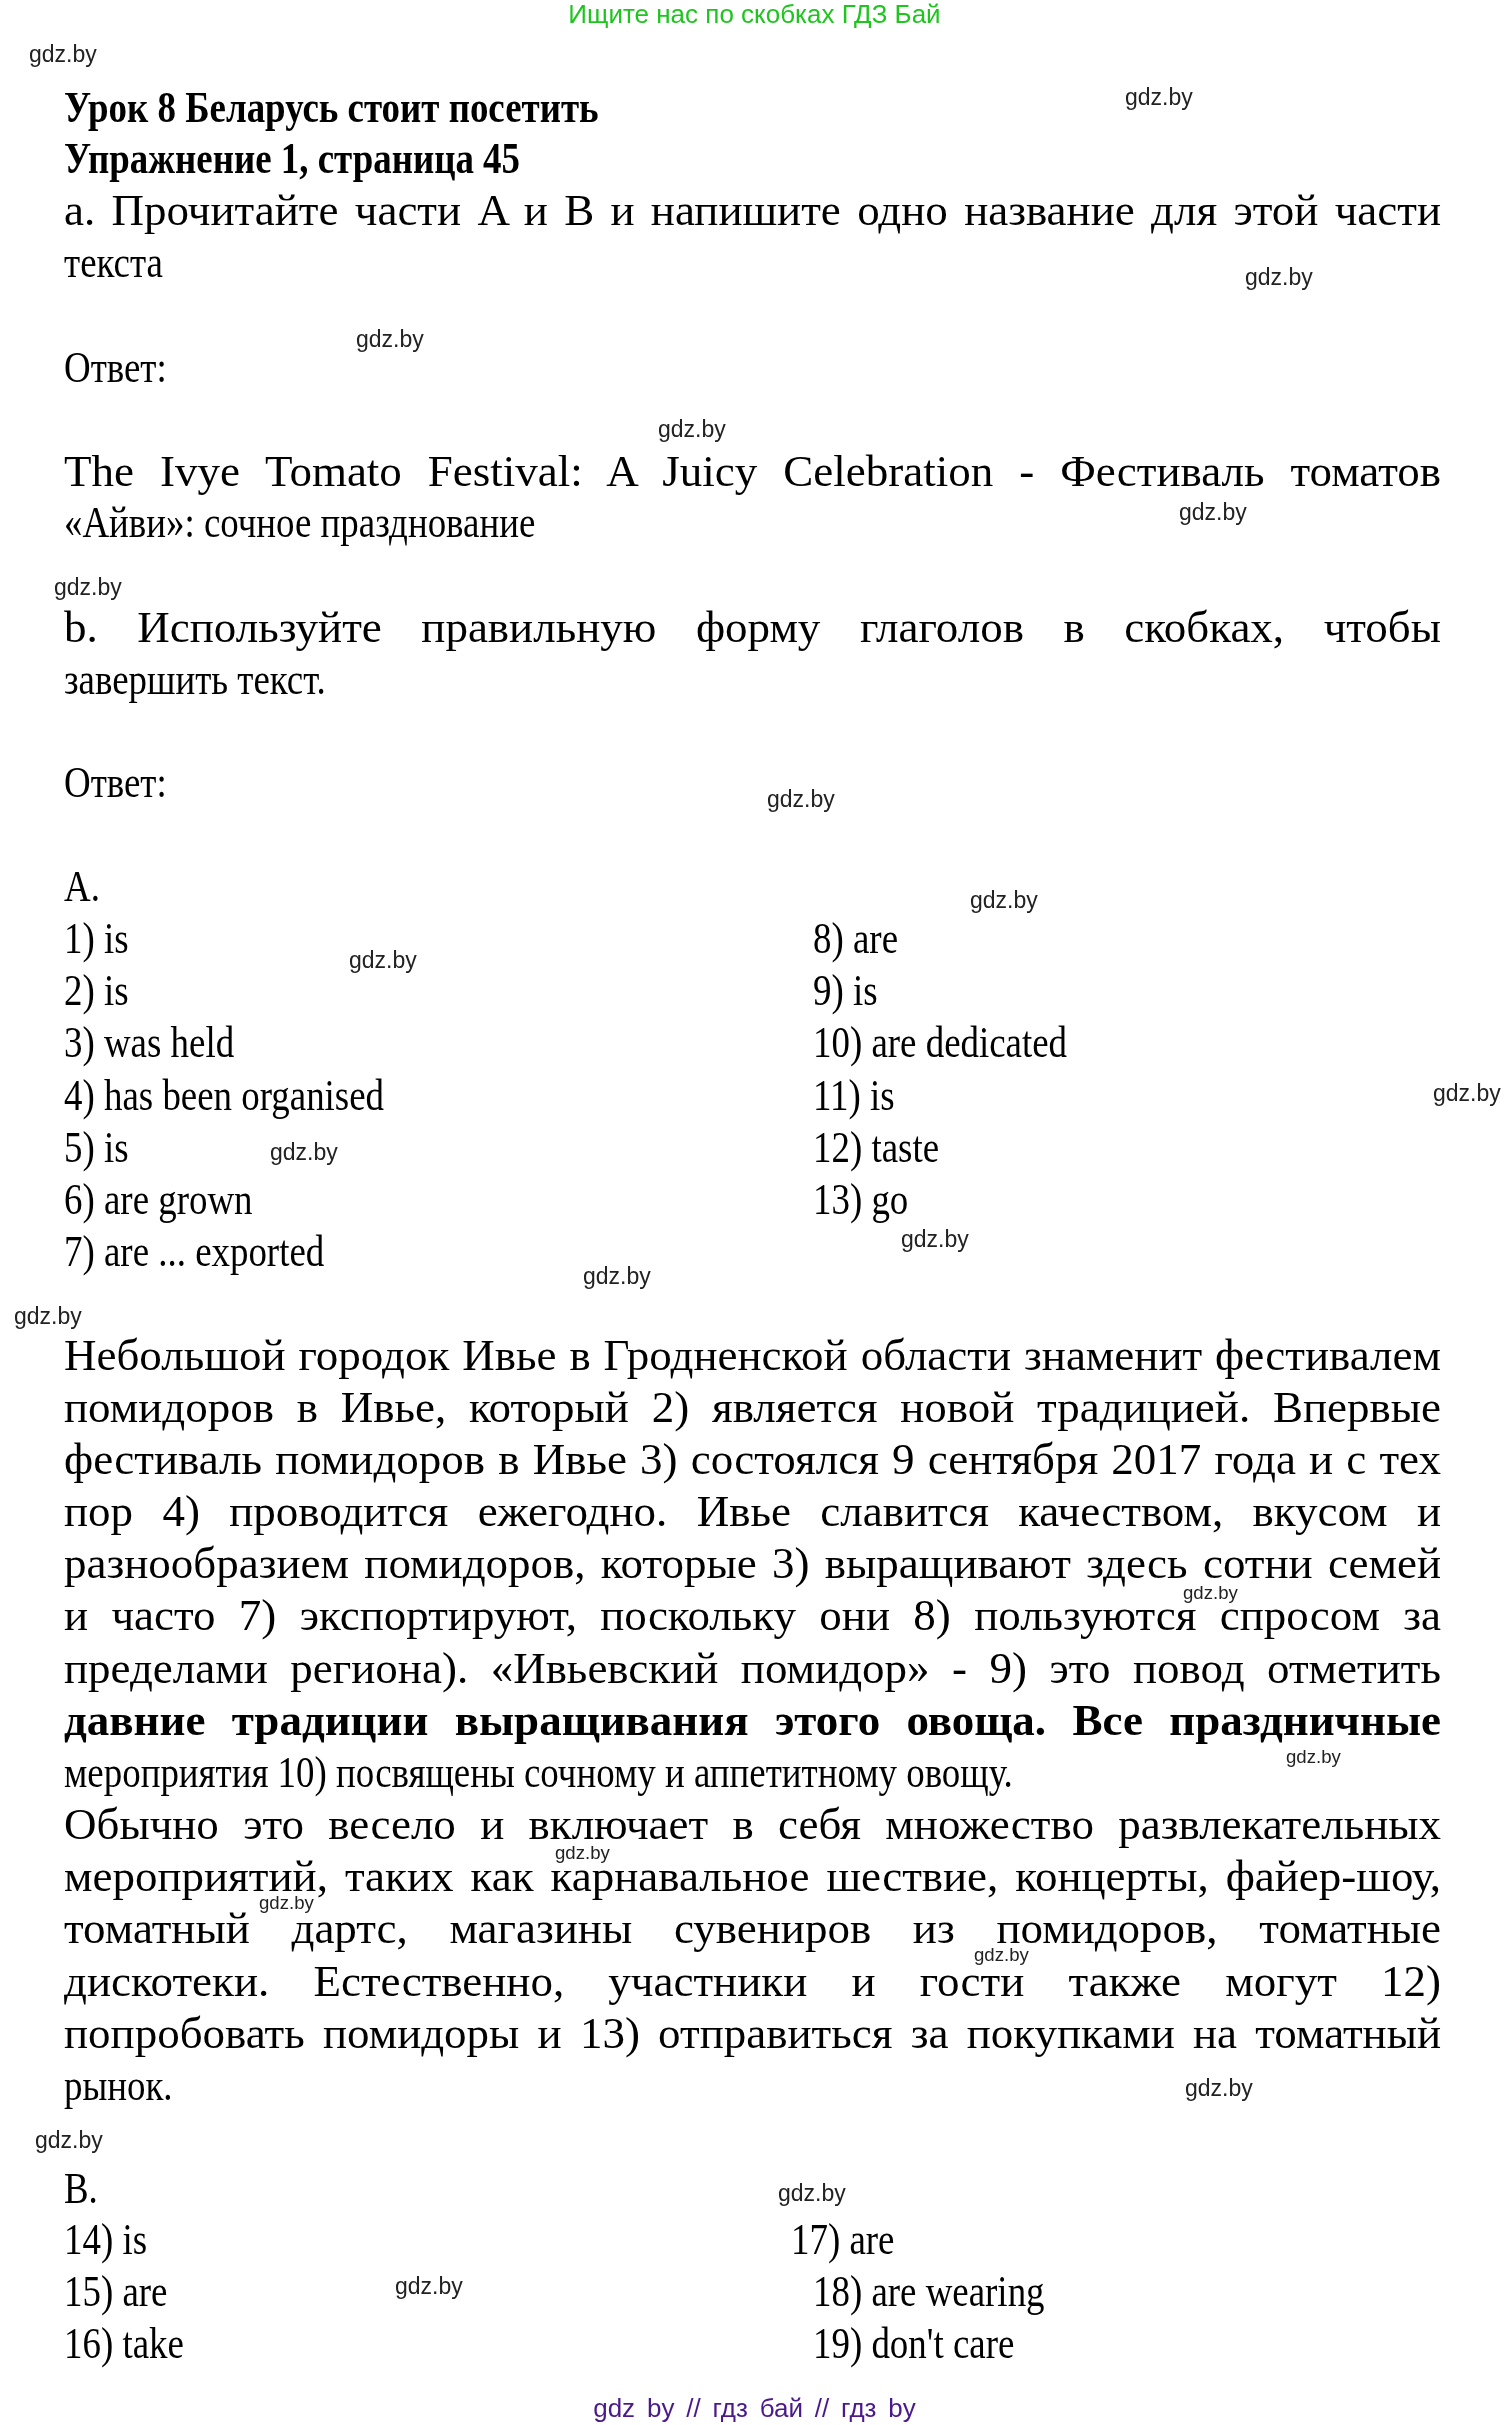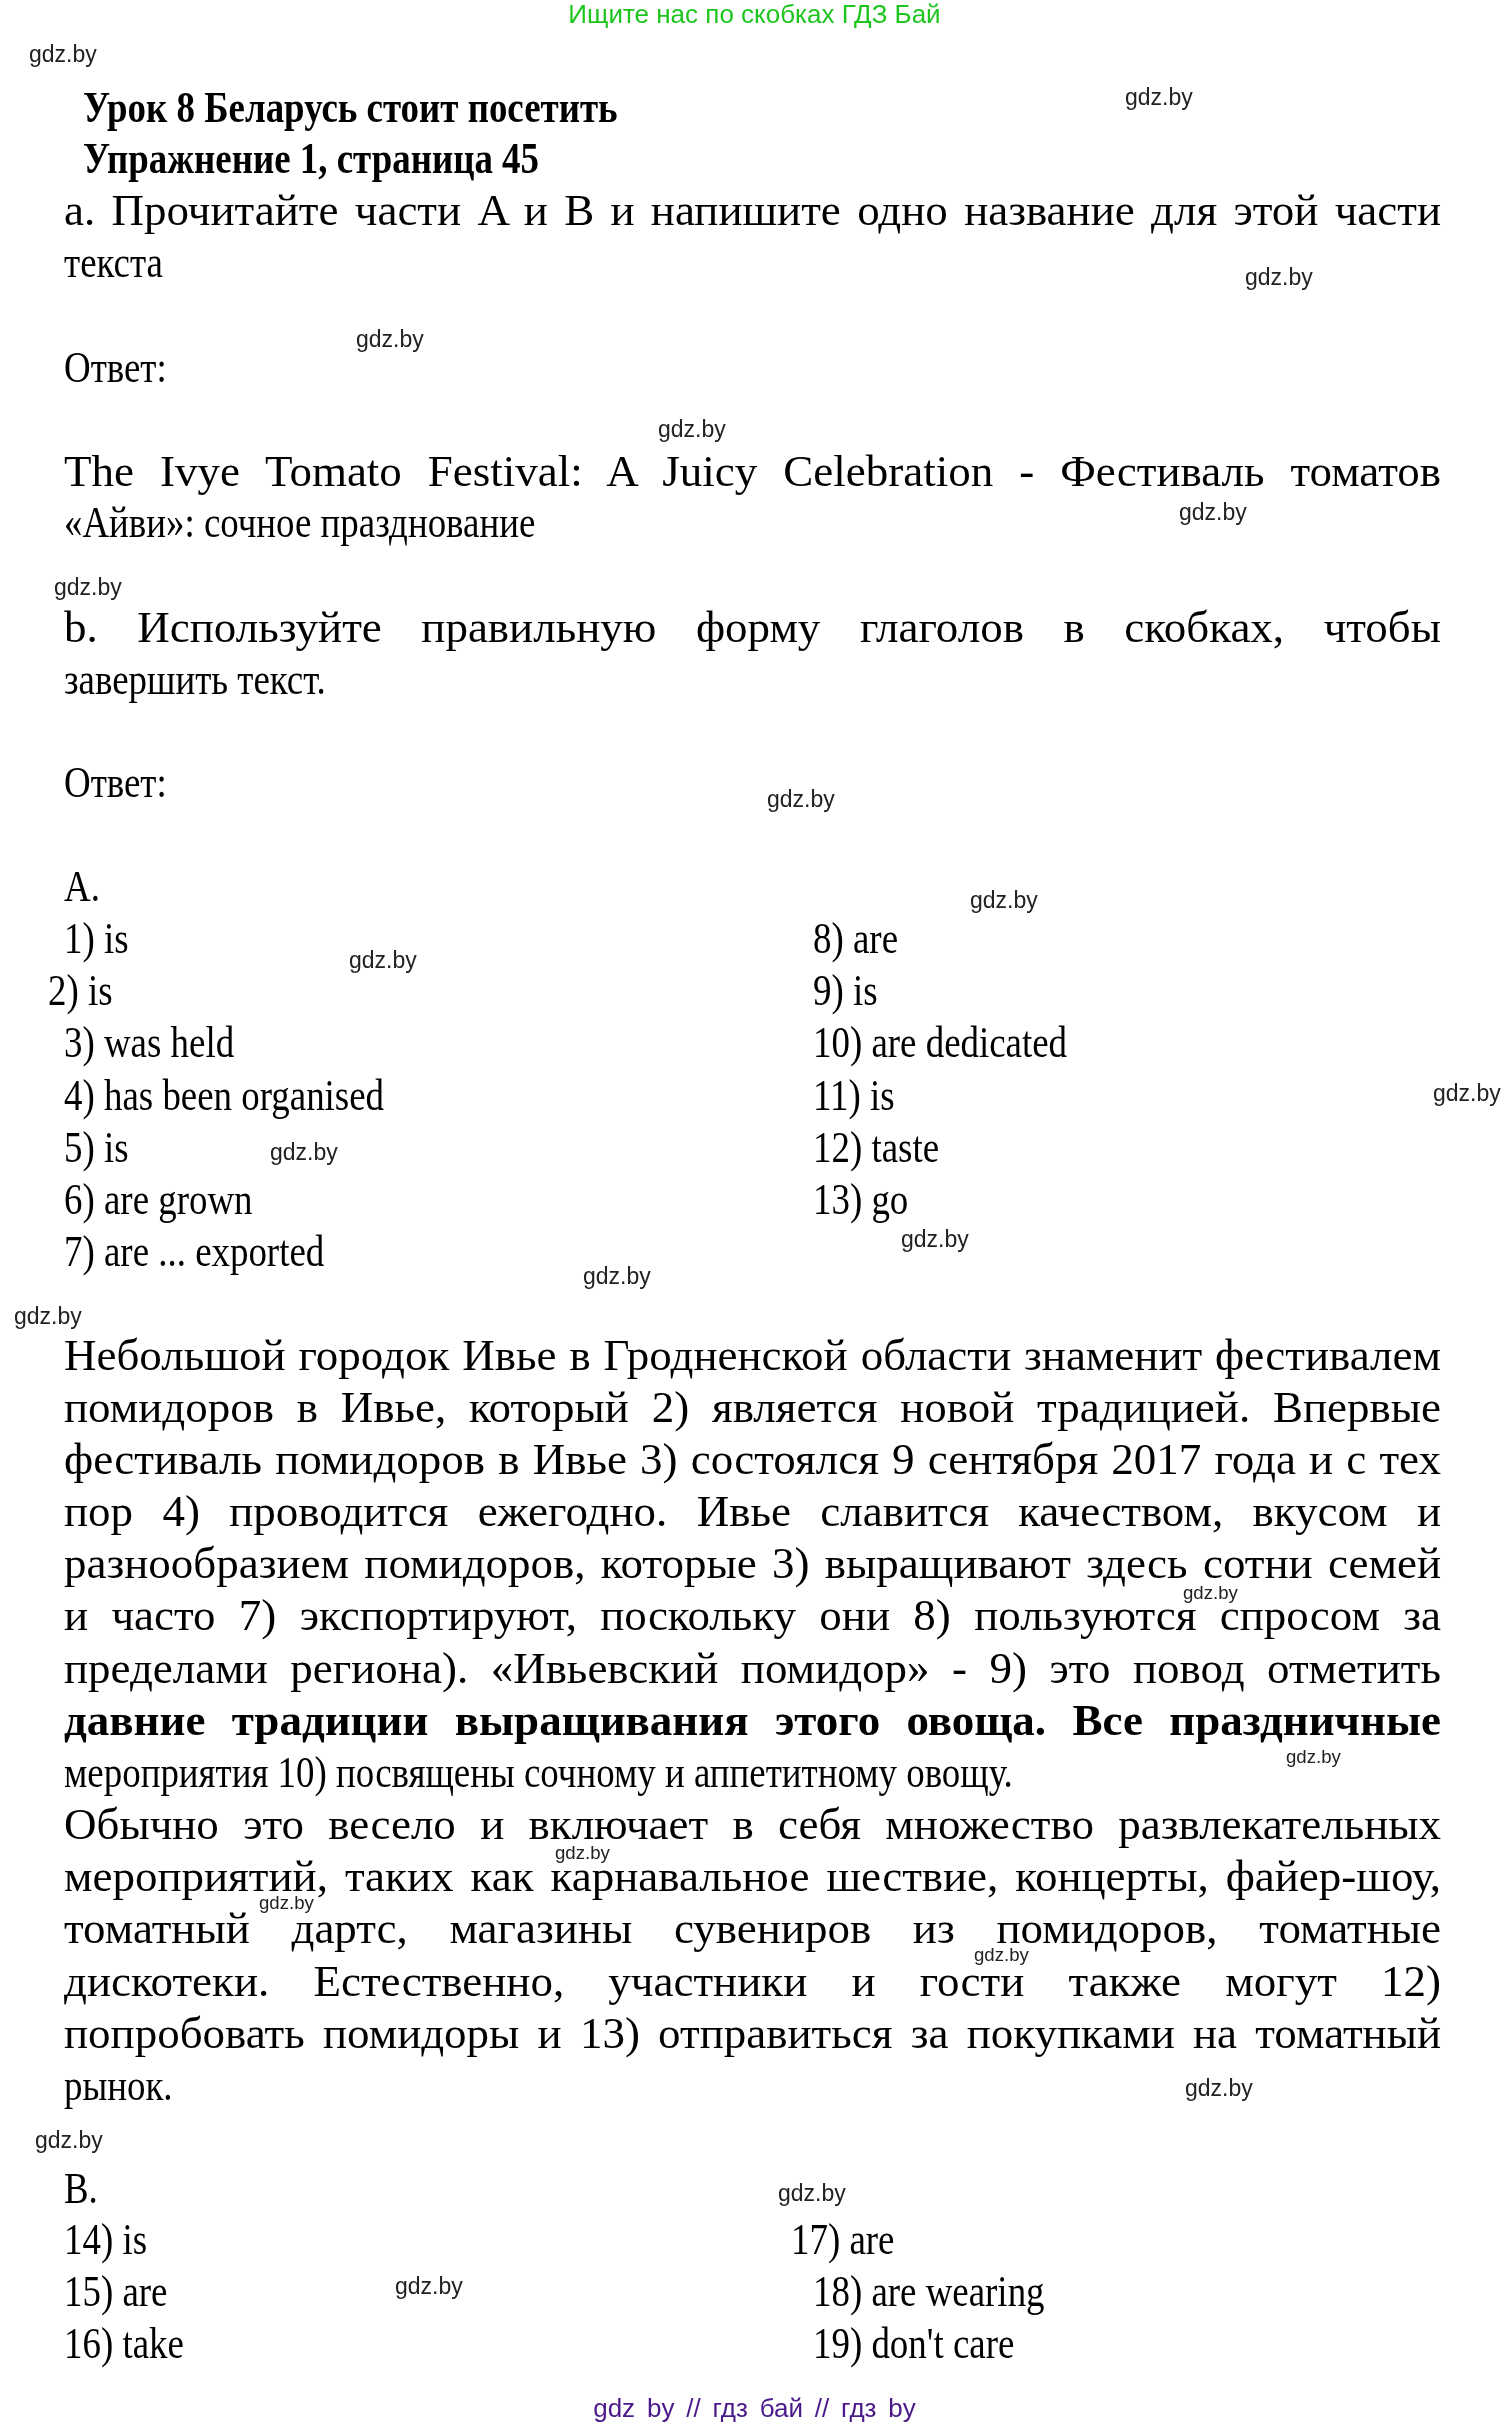--- a/index.html
+++ b/index.html
@@ -3,21 +3,21 @@
 <meta charset="utf-8">
 <style>
   html, body { margin: 0; padding: 0; background: #ffffff; }
   body { width: 1509px; height: 2426px; position: relative; overflow: hidden; }
   .abs { position: absolute; white-space: nowrap; }
   .banner { left: 0; width: 1509px; top: 0; text-align: center; font-family: "Liberation Sans", sans-serif; font-size: 26px; line-height: 29px; color: #1ec51e; }
   .footer { left: 0; width: 1509px; top: 2393px; text-align: center; font-family: "Liberation Sans", sans-serif; font-size: 26px; line-height: 31px; color: #4b1a8a; word-spacing: 4.6px; }
   .wm { font-family: "Liberation Sans", sans-serif; font-size: 23px; line-height: 25px; color: #222; }
   .wm.small { font-size: 18.6px; line-height: 20px; }
   .line { font-family: "Liberation Serif", serif; font-size: 45px; line-height: 53px; color: #000; transform-origin: 0 50%; }
-  .bold { font-weight: bold; margin-left: 19px; }
+  .bold { font-weight: bold; }
   .just { width: 1377px; left: 64px; text-align: justify; text-align-last: justify; }
   .cond { display: inline-block; transform: scaleX(0.82); transform-origin: 0 50%; }
 </style>
 </head>
 <body>
 
 <div class="abs banner">Ищите нас по скобках ГДЗ Бай</div>
 
 <div class="abs line bold" style="left:64px; top:81px;"><span class="cond">Урок 8 Беларусь стоит посетить</span></div>
 <div class="abs line bold" style="left:64px; top:132px;"><span class="cond">Упражнение 1, страница 45</span></div>
@@ -29,21 +29,21 @@
 <div class="abs line" style="left:64px; top:496px;"><span class="cond">«Айви»: сочное празднование</span></div>
 
 <div class="abs line just" style="top:601px;">b. Используйте правильную форму глаголов в скобках, чтобы</div>
 <div class="abs line" style="left:64px; top:653px;"><span class="cond">завершить текст.</span></div>
 <div class="abs line" style="left:64px; top:756px;"><span class="cond">Ответ:</span></div>
 
 <div class="abs line" style="left:64px; top:860px;"><span class="cond">A.</span></div>
 
 <div>
   <div class="abs line" style="left:64px; top:912px;"><span class="cond">1) is</span></div>
-  <div class="abs line" style="left:48px; top:964px;"><span class="cond">2) is</span></div>
+  <div class="abs line" style="left:64px; top:964px;"><span class="cond">2) is</span></div>
   <div class="abs line" style="left:64px; top:1016px;"><span class="cond">3) was held</span></div>
   <div class="abs line" style="left:64px; top:1069px;"><span class="cond">4) has been organised</span></div>
   <div class="abs line" style="left:64px; top:1121px;"><span class="cond">5) is</span></div>
   <div class="abs line" style="left:64px; top:1173px;"><span class="cond">6) are grown</span></div>
   <div class="abs line" style="left:64px; top:1225px;"><span class="cond">7) are ... exported</span></div>
 </div>
 <div>
   <div class="abs line" style="left:813px; top:912px;"><span class="cond">8) are</span></div>
   <div class="abs line" style="left:813px; top:964px;"><span class="cond">9) is</span></div>
   <div class="abs line" style="left:813px; top:1016px;"><span class="cond">10) are dedicated</span></div>

